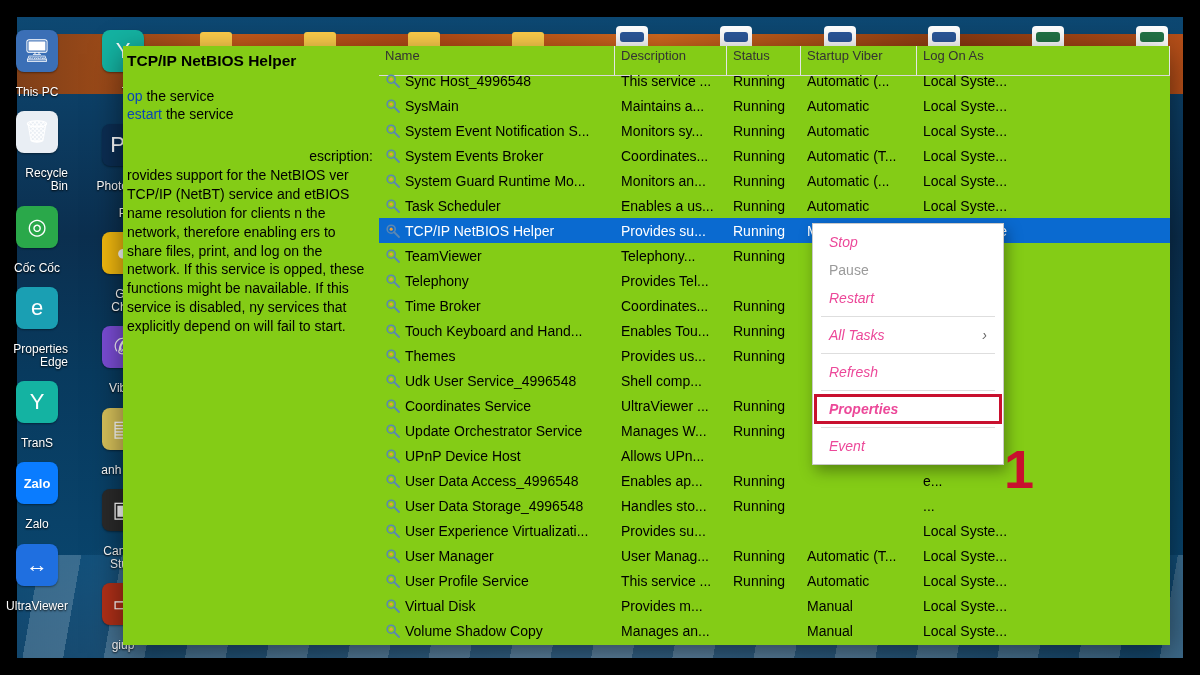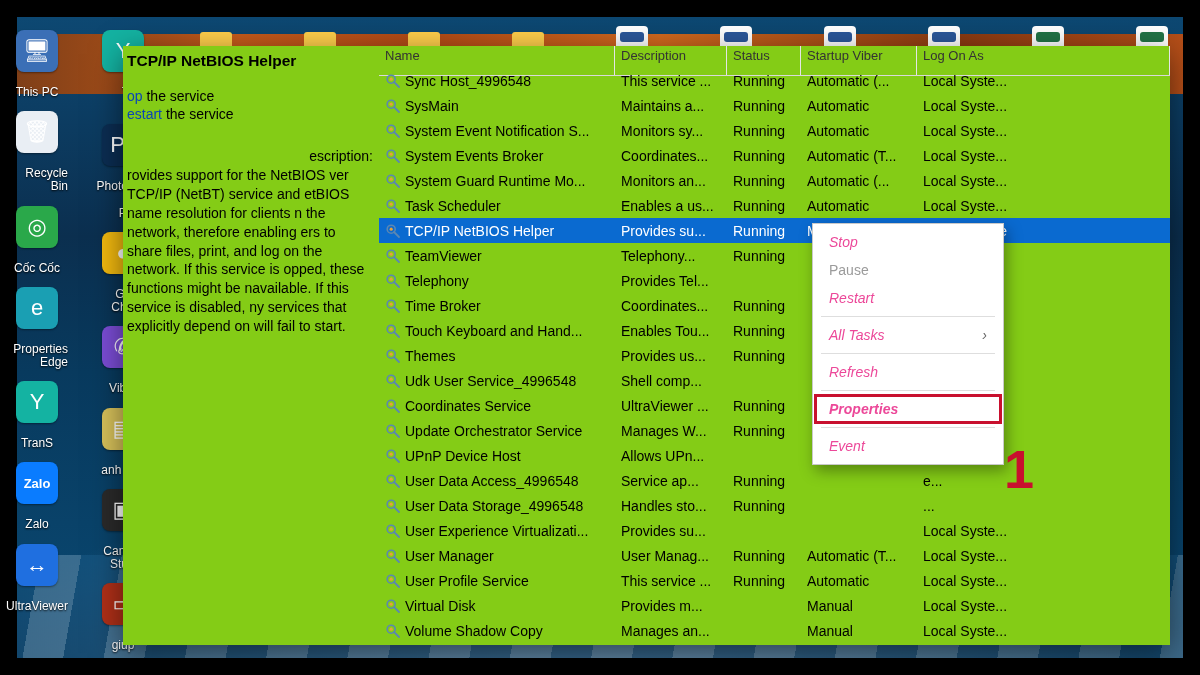--- a/index.html
+++ b/index.html
@@ -425,21 +425,21 @@
           <div class="c-name">
             <span class="gear">
               <svg viewBox="0 0 16 16">
                 <circle cx="6.2" cy="6.2" r="4" fill="none" stroke="#5b87b2" stroke-width="1.6"></circle>
                 <path d="M9 9l5 5" stroke="#5b87b2" stroke-width="1.8" stroke-linecap="round"></path>
                 <circle cx="6.2" cy="6.2" r="1.6" fill="#e8a23c"></circle>
               </svg>
             </span>
             <span>User Data Access_4996548</span>
           </div>
-          <div class="c-desc">Service ap...</div>
+          <div class="c-desc">Enables ap...</div>
           <div class="c-stat">Running</div>
           <div class="c-type"></div>
           <div class="c-log">e...</div>
         </div>
         <div class="row">
           <div class="c-name">
             <span class="gear">
               <svg viewBox="0 0 16 16">
                 <circle cx="6.2" cy="6.2" r="4" fill="none" stroke="#5b87b2" stroke-width="1.6"></circle>
                 <path d="M9 9l5 5" stroke="#5b87b2" stroke-width="1.8" stroke-linecap="round"></path>

